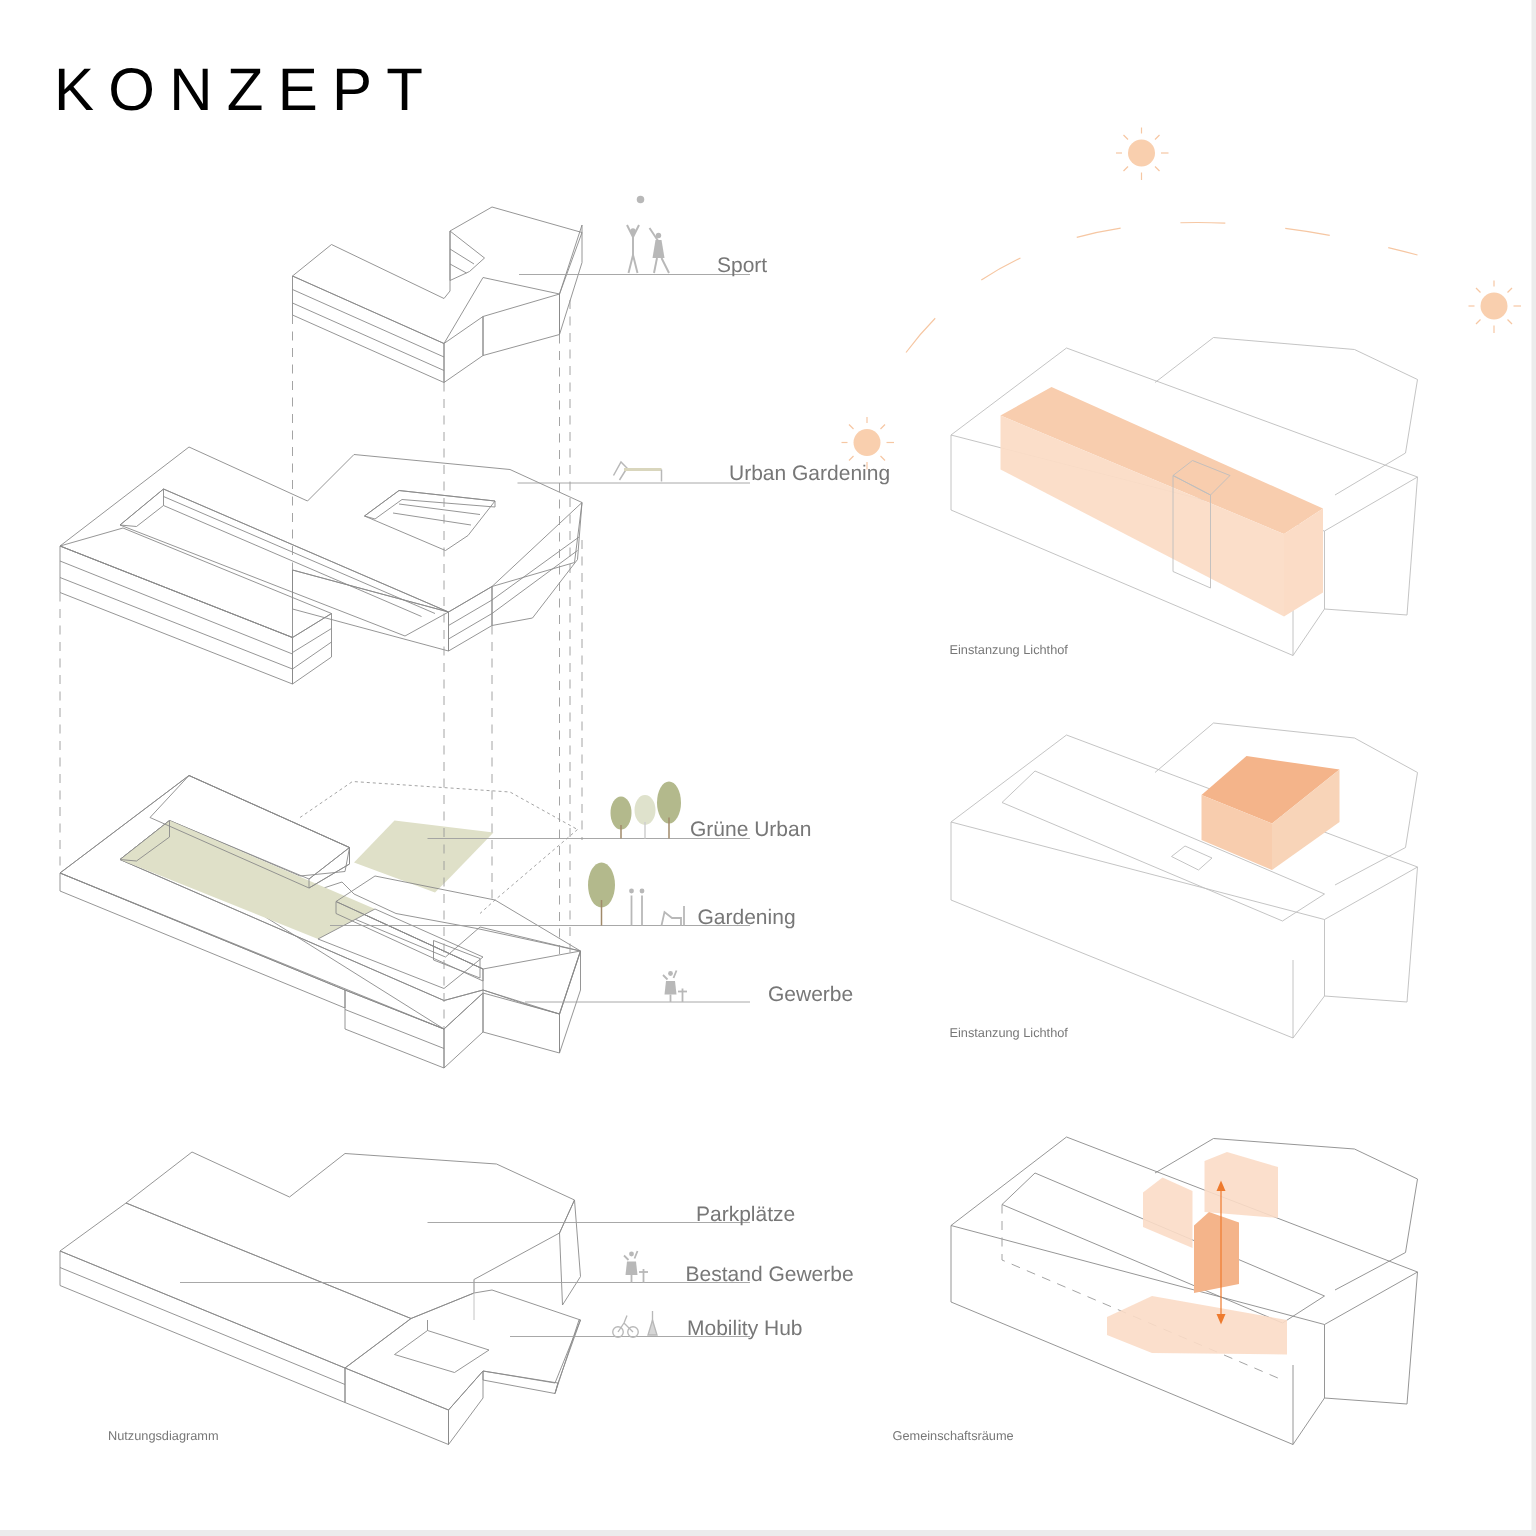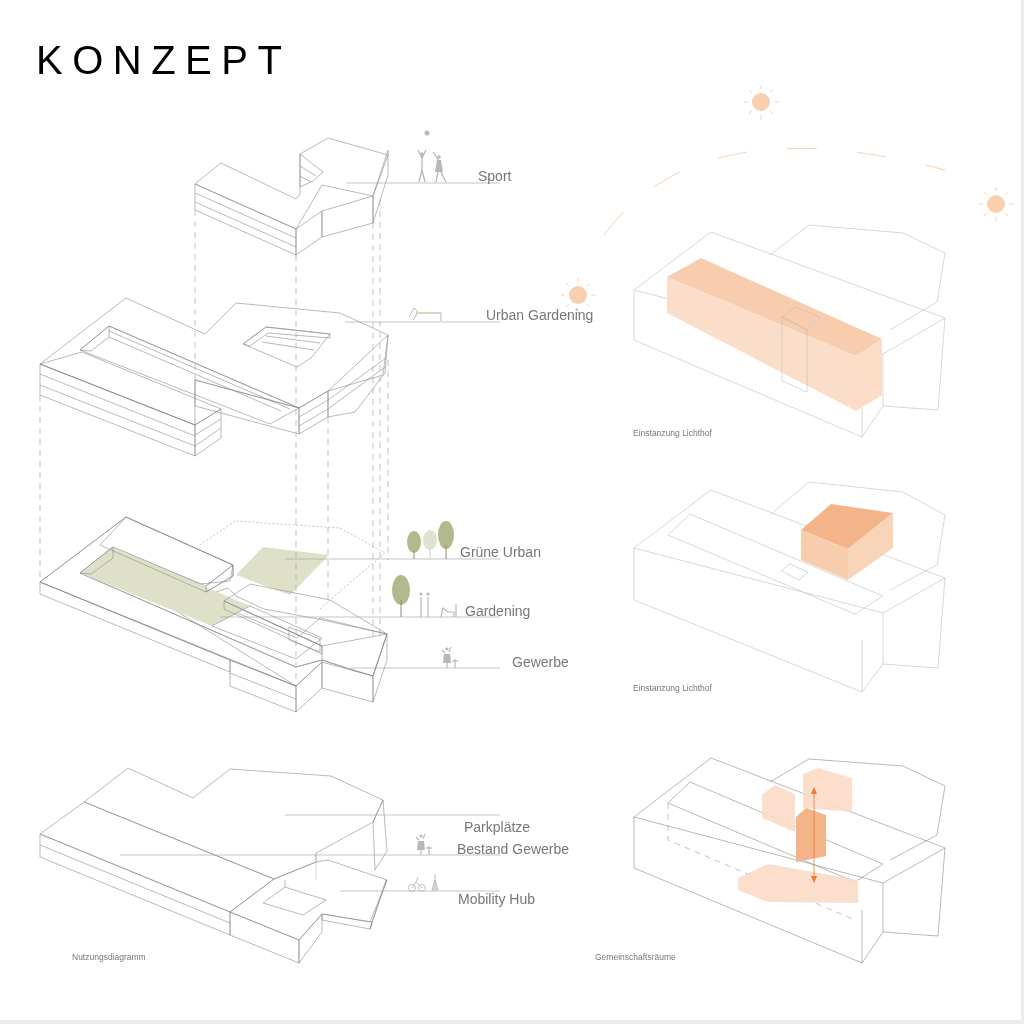--- a/index.html
+++ b/index.html
@@ -306,20 +306,20 @@
     <polygon points="811,794 814,787 817,794" fill="#ee7a2d"></polygon>
     <polygon points="811,876 814,883 817,876" fill="#ee7a2d"></polygon>
   </g>
 </svg>
 
 <div class="label" style="left:478px; top:168px;">Sport</div>
 <div class="label" style="left:442px; top:307px;margin-left:44px;">Urban Gardening</div>
 <div class="label" style="left:460px; top:544px;">Grüne Urban</div>
 <div class="label" style="left:465px; top:603px;">Gardening</div>
 <div class="label" style="left:470px; top:654px;margin-left:42px;">Gewerbe</div>
-<div class="label" style="left:464px; top:801px;margin-top:18px;">Parkplätze</div>
+<div class="label" style="left:464px; top:801px;">Parkplätze</div>
 <div class="label" style="left:457px; top:841px;">Bestand Gewerbe</div>
-<div class="label" style="left:458px; top:877px;margin-top:14px;">Mobility Hub</div>
+<div class="label" style="left:458px; top:877px;">Mobility Hub</div>
 
 <div class="caption" style="left:40px; top:952px;padding-left:32px;">Nutzungsdiagramm</div>
 <div class="caption" style="left:633px; top:428px;">Einstanzung Lichthof</div>
 <div class="caption" style="left:633px; top:683px;">Einstanzung Lichthof</div>
 <div class="caption" style="left:595px; top:952px;">Gemeinschaftsräume</div>
 
 </body></html>

